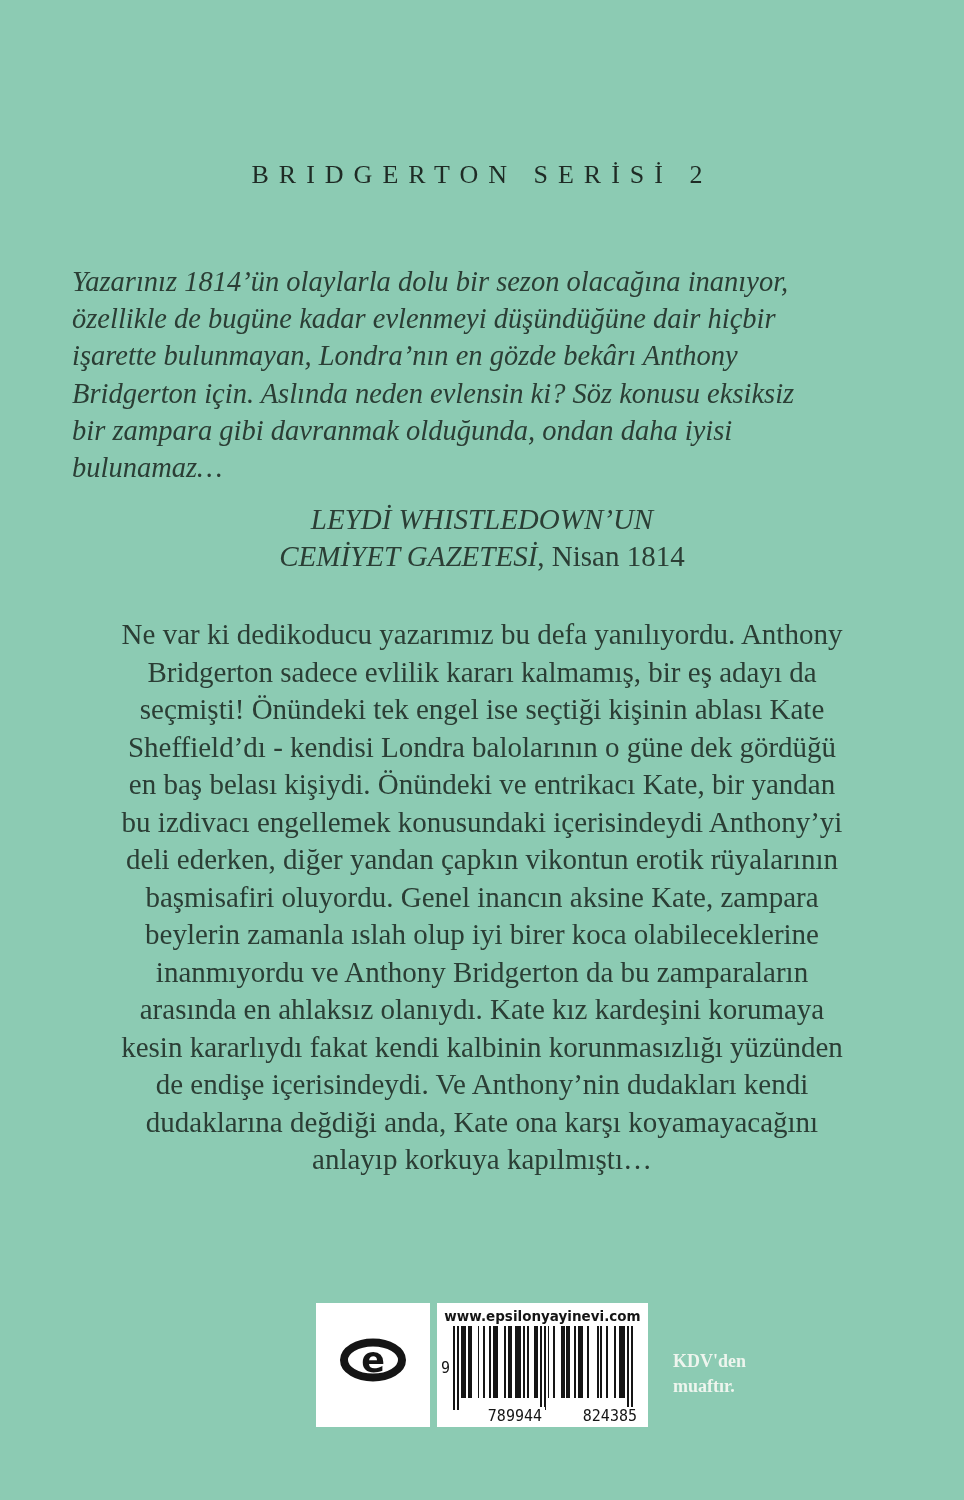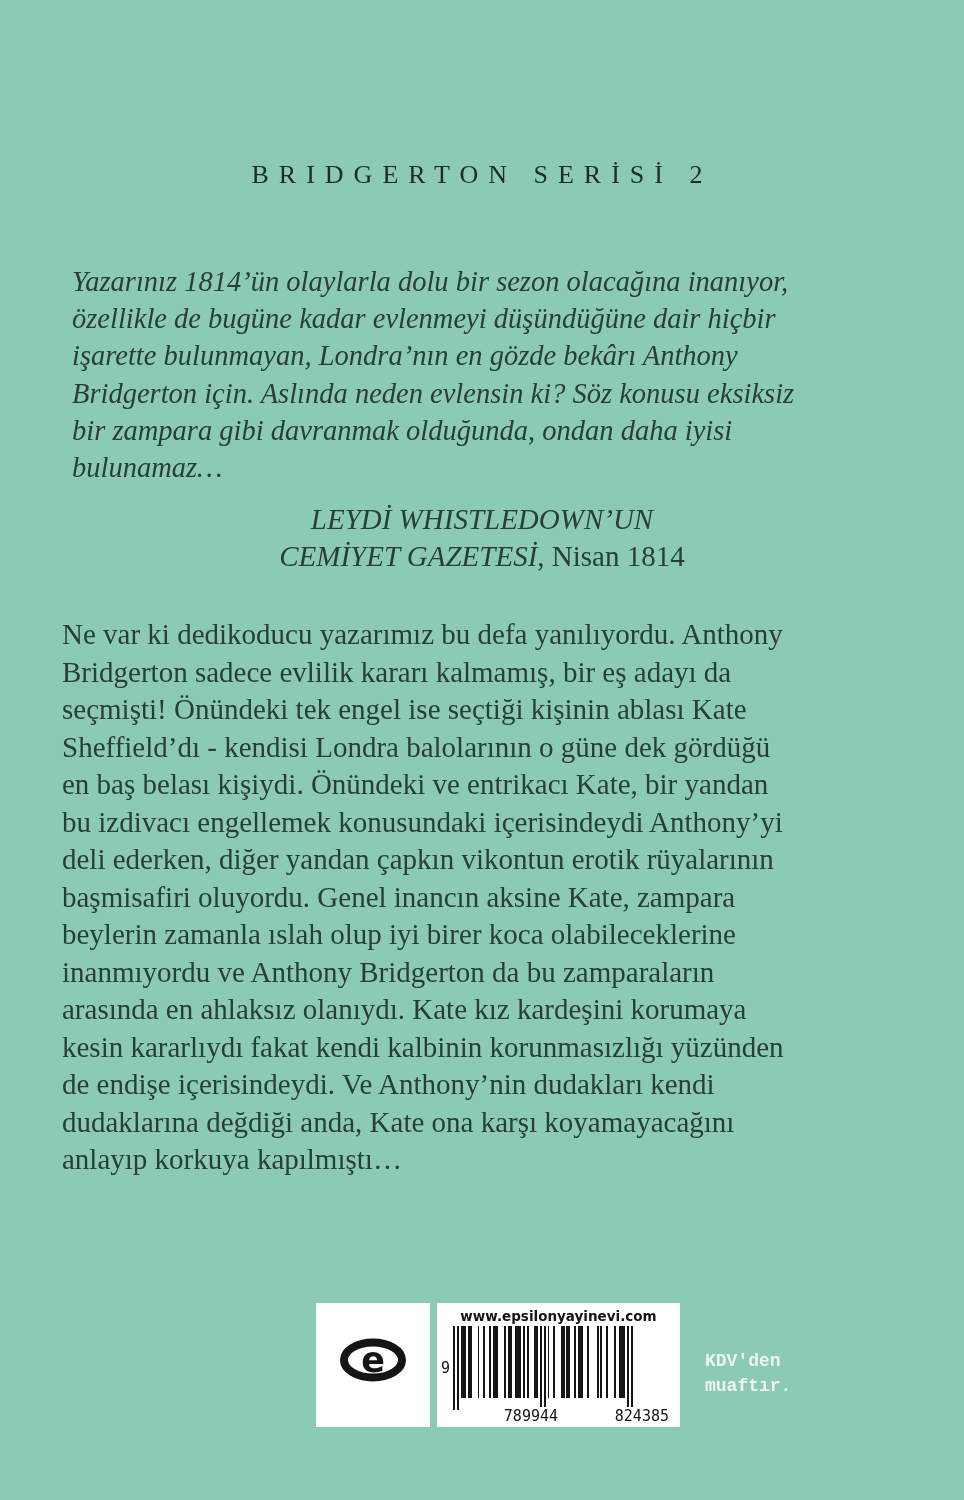--- a/index.html
+++ b/index.html
@@ -43,21 +43,21 @@
     top:501px; left:72px; right:72px;
     text-align:center;
     font-size:29px;
     line-height:37px;
     color:var(--ink);
   }
   .italic-caps{font-style:italic;margin-top:40px;}
   .synopsis{
     position:absolute;
     top:616px; left:62px; right:62px;
-    text-align:left;
+    text-align:center;
     font-size:29px;
     line-height:37.5px;
     font-weight:400;
     color:var(--ink);
   }
   .tline{white-space:nowrap;}
   .footer{
     position:absolute;
     top:1303px; left:316px;
     display:flex;
@@ -65,21 +65,21 @@
     gap:7px;
   }
   .logo-box{
     width:114px; height:124px;
     background:var(--box-bg);
     display:flex; align-items:flex-start; justify-content:center;
   }
   .logo-box svg{margin-top:27px;}
   .barcode-box{
     position:relative;
-    width:243px; height:124px;
+    width:211px; height:124px;
     background:var(--box-bg);
     padding:5px 6px 0 6px;
   }
   .bc-url{
     text-align:center;
     font-family:"DejaVu Sans", sans-serif;
     font-weight:bold;
     font-size:13.5px;
     line-height:16px;
     color:var(--barcode-ink);
@@ -101,21 +101,21 @@
     display:flex;
     justify-content:space-between;
     font-family:"DejaVu Sans Mono", monospace;
     font-size:15px;
     color:var(--barcode-ink);
   }
   .bc-digits .grp{background:var(--box-bg);padding:0 3px;margin-top:48px;}
   .tax-note{
     margin-left:18px;
     margin-top:46px;
-    font-family:Liberation Mono, monospace;
+    font-family:Liberation Serif, serif;
     font-weight:bold;
     font-size:18px;
     line-height:25px;
     color:var(--footer-text);
   }
 </style>
 </head>
 <body>
 
 <div class="series-title">BRIDGERTON SERİSİ 2</div>

